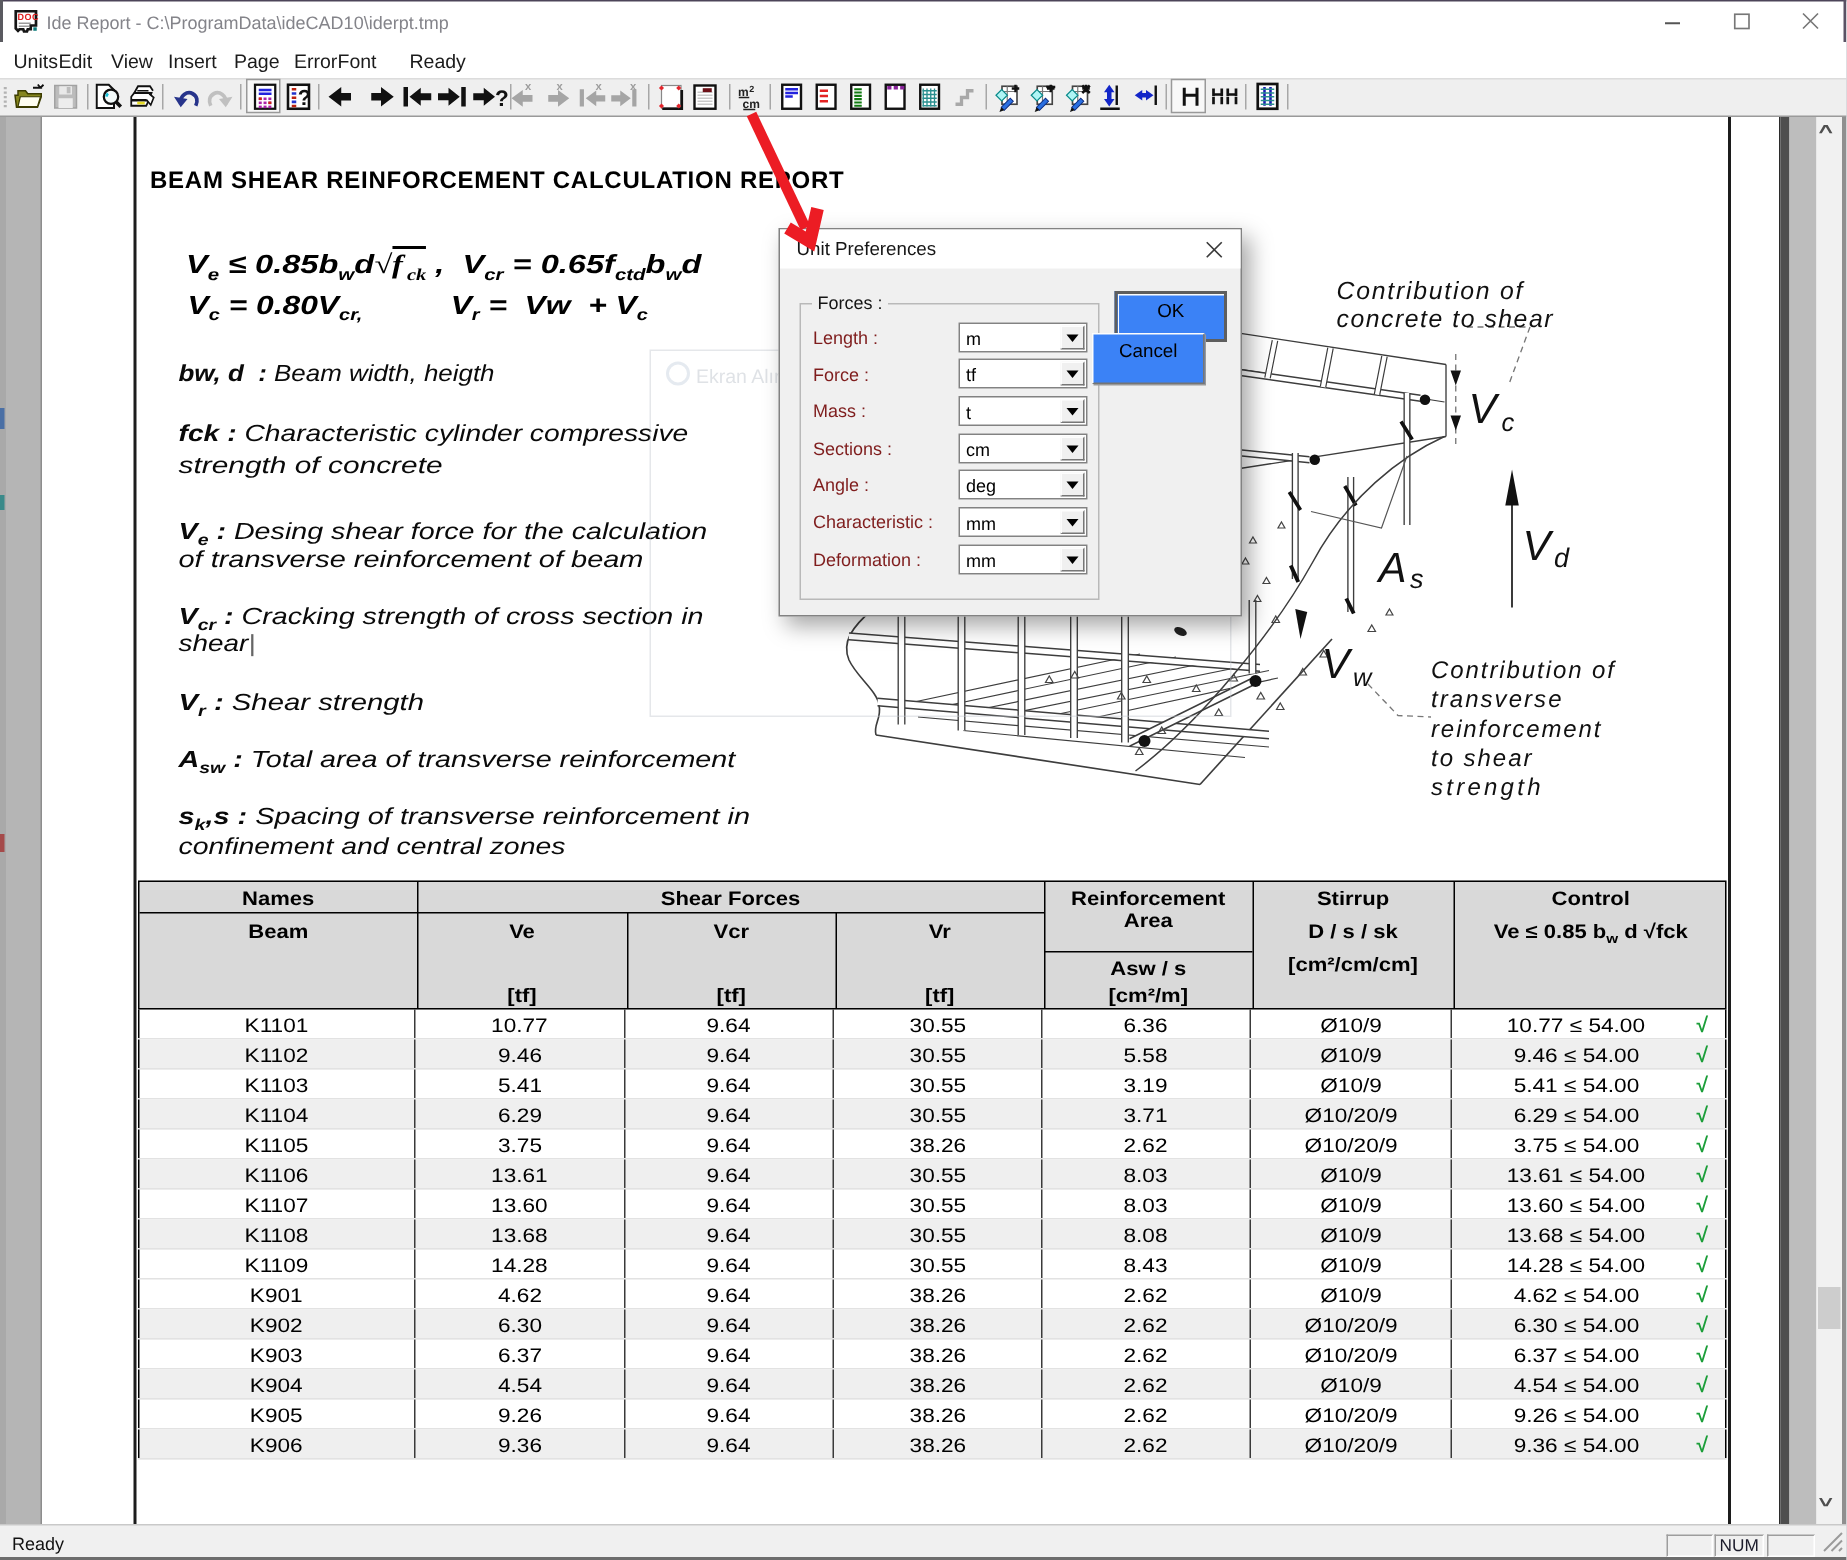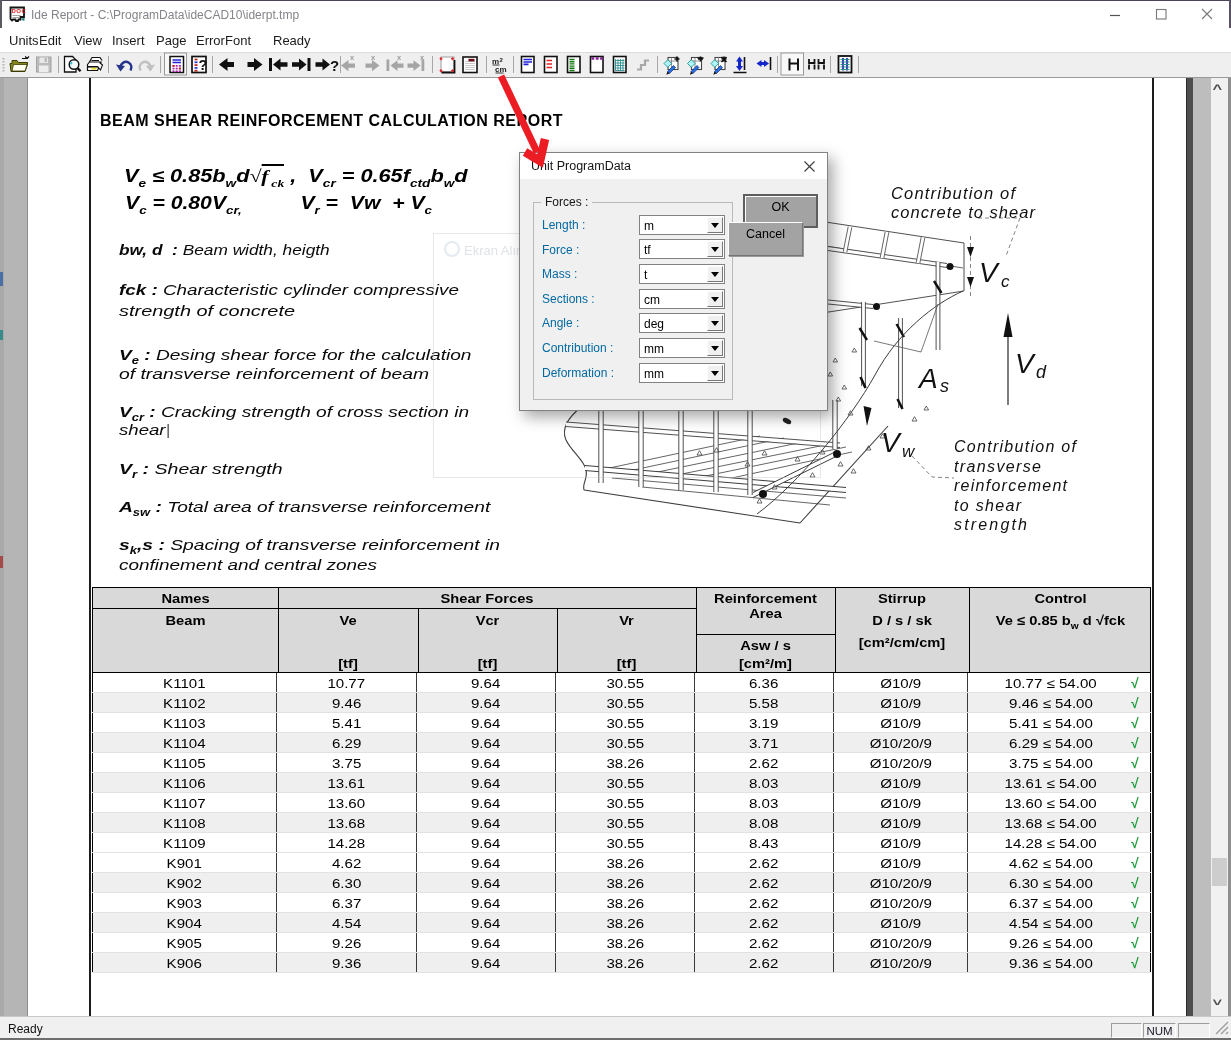--- a/index.html
+++ b/index.html
@@ -47,22 +47,22 @@
 .tc:last-child{border-right:1px solid #000}
 .c1{width:185px}.c2{width:140px}.c3{width:139px}.c4{width:139px}.c5{width:139px}.c6{width:134px}.c7{width:183px}
 .chk{position:absolute;left:163px;top:2px;color:#1c9e3a;font-weight:bold;font-size:14px}
 
 #dlg{left:519px;top:152px;width:309px;height:259px;background:#f0f0f0;border:1px solid #828282;box-shadow:5px 6px 14px rgba(0,0,0,0.35)}
 #dlgtitle{position:absolute;left:0;top:0;width:100%;height:26px;background:#fff}
 #dlgtitle span{position:absolute;left:11px;top:6px;font-size:12.5px;color:#151515}
 .combo{position:absolute;width:86px;height:20px;background:#fff;border:1px solid #828282;font-size:12px;padding:3px 0 0 4px;color:#000}
 .cbtn{position:absolute;right:1px;top:1px;width:16px;height:16px;background:#f0f0f0;border:1px solid;border-color:#fdfdfd #777 #777 #fdfdfd}
 .cbtn:after{content:"";position:absolute;left:2.5px;top:5px;border:4.5px solid transparent;border-top:5.5px solid #000}
-.dlbl{position:absolute;font-size:12px;color:#0369a1}
-.dbtn{position:absolute;width:75px;height:34px;background:#a3a3a3;font-size:12.5px;text-align:center;padding-top:4px;color:#000}
+.dlbl{position:absolute;font-size:12px;color:#7f1d1d}
+.dbtn{position:absolute;width:75px;height:34px;background:#3b82f6;font-size:12.5px;text-align:center;padding-top:4px;color:#000}
 
 #status{left:0;top:1016px;width:1231px;height:24px;background:#f0f0f0;border-top:1px solid #c9c9c9;border-bottom:2px solid #6d6d6d}
 .scell{position:absolute;top:6px;height:15px;border:1px solid;border-color:#9d9d9d #fff #fff #9d9d9d;font-size:11.5px;color:#1b1b2b;text-align:center;padding-top:1px}
 </style></head><body>
 
 <div class="a" id="titlebar"></div>
 <div class="a" style="left:0;top:0;width:2px;height:78px;background:#5a5a60"></div>
 <div class="a" style="left:1229px;top:0;width:2px;height:1040px;background:#5a5264"></div>
 <svg class="a" style="left:9px;top:6px" width="17" height="17" viewBox="0 0 17 17">
   <path d="M1.5 1.5 h13.5 v9.5 l-3.5 0 0 2.5 -2 0 -0.5 1.5 -2 0 -0.5 -1.5 -2.5 0 -1 1 -1.5-1.5z" fill="#fff" stroke="#151515" stroke-width="1.8"></path>
@@ -598,34 +598,34 @@
   <span class="sarr" style="top:918px">˅</span>
 </div>
 
 <div class="a" style="left:433px;top:233px;width:388px;height:245px;border:1px solid rgba(192,197,206,0.42)">
   <div style="position:absolute;left:10px;top:7px;width:16px;height:16px;border-radius:8px;border:2px solid rgba(175,190,210,0.33)"></div>
   <div style="position:absolute;left:30px;top:9px;font-size:13px;color:rgba(178,186,196,0.42)">Ekran Alıntısı Aracı</div>
 </div>
 
 <div class="a" id="dlg">
   <div id="dlgtitle">
-      <span>Unit ProgramData</span>
+      <span>Unit Preferences</span>
     </div>
   <svg style="position:absolute;right:11px;top:7px" width="13" height="13" viewBox="0 0 13 13">
       <path d="M1.5 1.5 L11.5 11.5 M11.5 1.5 L1.5 11.5" stroke="#3b3b3b" stroke-width="1.1"></path>
     </svg>
   <fieldset style="position:absolute;left:13px;top:42px;width:200px;height:205px;border:1px solid #b9b9b9">
     <legend style="margin-left:7px;padding:0 4px;font-size:12px;color:#151515">Forces :</legend>
   </fieldset>
   <div class="dlbl" style="left:22px;top:65px">Length :</div>
   <div class="dlbl" style="left:22px;top:90px">Force :</div>
   <div class="dlbl" style="left:22px;top:114px">Mass :</div>
   <div class="dlbl" style="left:22px;top:139px">Sections :</div>
   <div class="dlbl" style="left:22px;top:163px">Angle :</div>
-  <div class="dlbl" style="left:22px;top:188px">Contribution :</div>
+  <div class="dlbl" style="left:22px;top:188px">Characteristic :</div>
   <div class="dlbl" style="left:22px;top:213px">Deformation :</div>
   <div class="combo" style="left:119px;top:62px">m<span class="cbtn"></span></div>
   <div class="combo" style="left:119px;top:86px">tf<span class="cbtn"></span></div>
   <div class="combo" style="left:119px;top:111px">t<span class="cbtn"></span></div>
   <div class="combo" style="left:119px;top:136px">cm<span class="cbtn"></span></div>
   <div class="combo" style="left:119px;top:160px">deg<span class="cbtn"></span></div>
   <div class="combo" style="left:119px;top:185px">mm<span class="cbtn"></span></div>
   <div class="combo" style="left:119px;top:210px">mm<span class="cbtn"></span></div>
   <div class="dbtn" style="left:223px;top:41px;border:2px solid #5e5e5e;box-shadow:inset 1px 1px 0 #fbfbfb">OK</div>
   <div class="dbtn" style="left:208px;top:69px;border:1px solid;border-color:#fdfdfd #757575 #757575 #fdfdfd;box-shadow:1px 1px 0 #999">Cancel</div>

